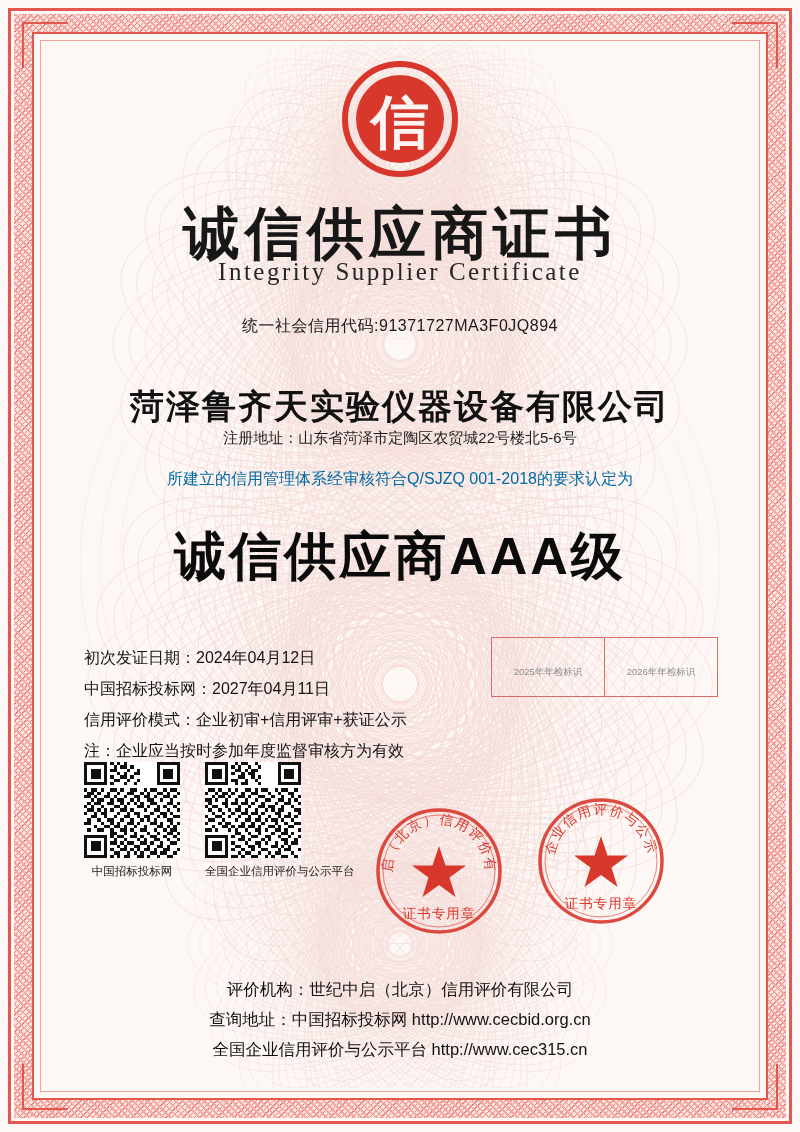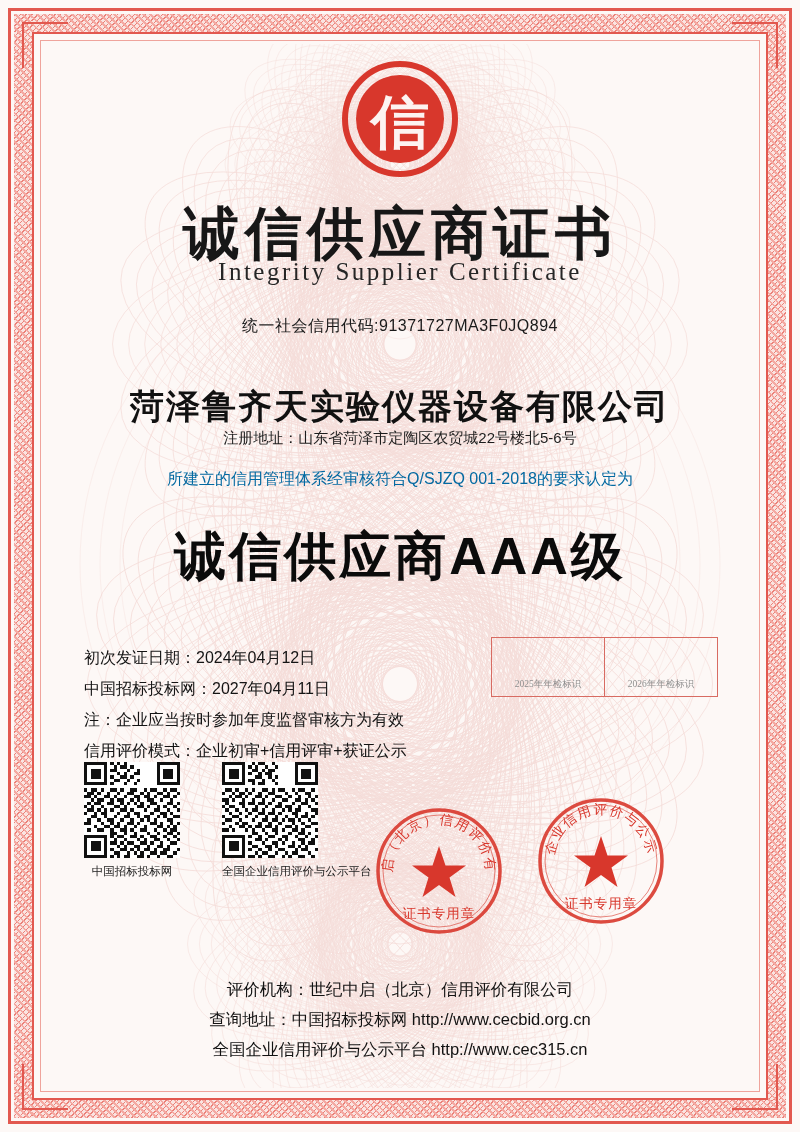--- a/index.html
+++ b/index.html
@@ -180,35 +180,35 @@
   }
   .inspect-box {
     width: 112px;
     height: 58px;
     position: relative;
     border-right: 1px solid #d86b62;
   }
   .inspect-box:last-child { border-right: none; }
   .inspect-label {
     position: absolute;
-    bottom: 5px;
+    bottom: 17px;
     left: 0; right: 0;
     text-align: center;
-    font-family: Liberation Serif, serif;
+    font-family: Liberation Sans, sans-serif;
     font-size: 9.5px;
     color: #8d8d8d;
   }
 
   
   .qr-area {
     position: absolute;
     top: 718px;
     left: 40px;
     display: flex;
-    gap: 42px;
+    gap: 25px;
   }
   .qr-block { text-align: center; }
   .qr-img { width: 96px; height: 96px; display: block; }
   .qr-cap {
     margin-top: 6px;
     font-family: "Liberation Sans", sans-serif;
     font-size: 11.5px;
     color: #1b1b1b;
     white-space: nowrap;
   }
@@ -319,24 +319,24 @@
     <div class="grade">诚信供应商AAA级</div>
 
     <div class="details">
       <div class="row">
         <span class="lbl">初次发证日期：</span><span>2024年04月12日</span>
       </div>
       <div class="row">
         <span class="lbl">中国招标投标网：</span><span>2027年04月11日</span>
       </div>
       <div class="row">
-        <span class="lbl">注：</span><span>企业应当按时参加年度监督审核方为有效</span>
+        <span class="lbl">信用评价模式：</span><span>企业初审+信用评审+获证公示</span>
       </div>
       <div class="row">
-        <span class="lbl">信用评价模式：</span><span>企业初审+信用评审+获证公示</span>
+        <span class="lbl">注：</span><span>企业应当按时参加年度监督审核方为有效</span>
       </div>
     </div>
 
     <div class="inspect-wrap">
       <div class="inspect-box">
         <span class="inspect-label">2025年年检标识</span>
       </div>
       <div class="inspect-box">
         <span class="inspect-label">2026年年检标识</span>
       </div>

